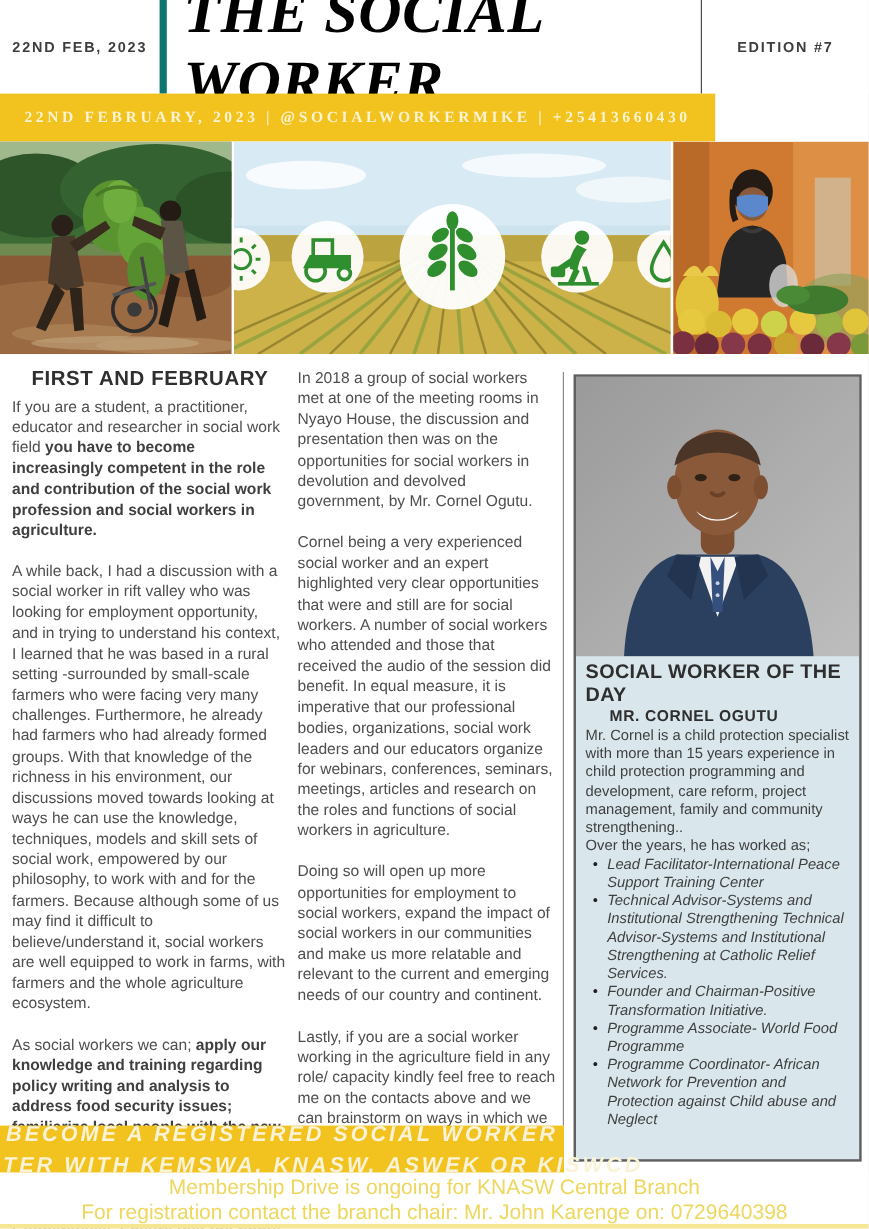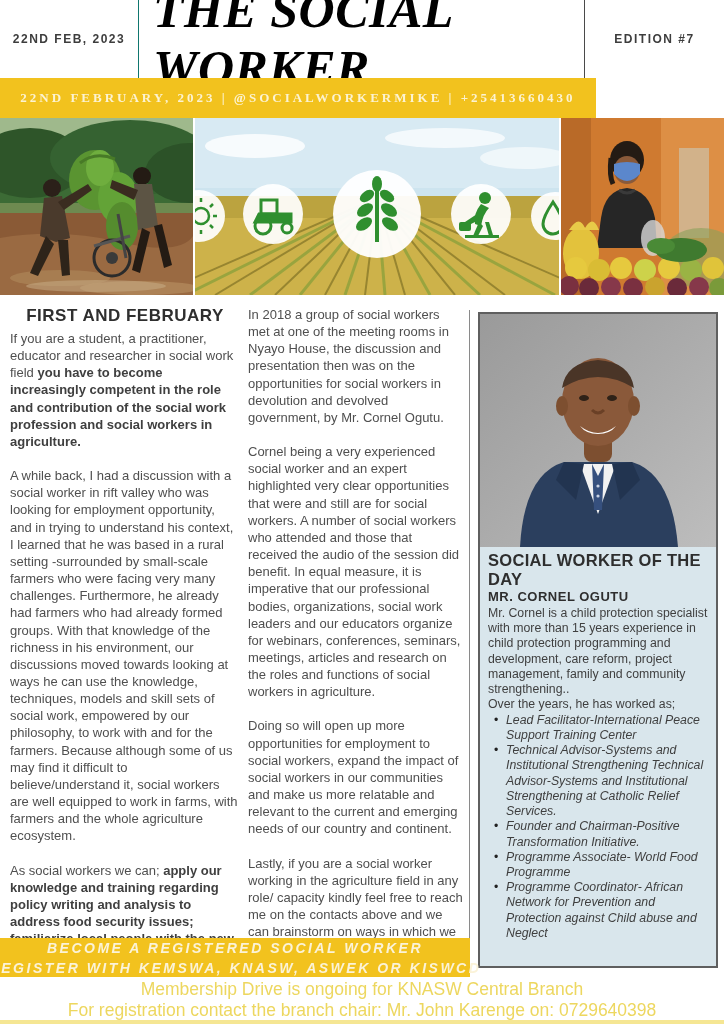--- a/index.html
+++ b/index.html
@@ -7,21 +7,21 @@
   .page {
     position:relative; width:724px; height:1024px; margin:0 auto;
     background:#ffffff; overflow:hidden;
     font-family:"Liberation Sans","DejaVu Sans",sans-serif;
     color:#4a4a4a;
   }
   
   .masthead { position:absolute; top:0; left:0; width:724px; height:78px;
     display:flex; align-items:stretch; background:#fff; }
   .mast-cell { display:flex; align-items:center; justify-content:center; }
-  .mast-left  { width:139px; border-right:1px solid #0f766e; }
+  .mast-left  { width:139px; border-right:6px solid #0f766e; }
   .mast-mid   { flex:1; }
   .mast-right { width:140px; border-left:1px solid #4a4a4a; }
   .mast-date, .mast-edition { font-size:12px; letter-spacing:1.5px; color:#3d3d3d; font-weight:600; }
   .mast-title { font-family:"Liberation Serif","DejaVu Serif",serif;
     font-style:italic; font-weight:bold; font-size:50px; color:#000; letter-spacing:0.5px;margin-left:14px; }
   
   .topbar { position:absolute; top:78px; left:0; width:596px; height:40px;
     background:#F2C21E; display:flex; align-items:center; justify-content:center;font-family:Liberation Serif, serif; }
   .topbar span { color:#FCF3D2; font-size:13px; letter-spacing:3px; font-weight:600; }
   
@@ -40,31 +40,31 @@
   .b { font-weight:bold; color:#3f3f3f; }
   .col-mid { position:absolute; top:306px; left:248px; width:215px; }
   .vline { position:absolute; top:310px; left:469px; width:1px; height:628px; background:#8a8a8a; }
   
   .sidebar { position:absolute; top:312px; left:478px; width:240px; height:656px;
     background:#D9E6EC; border:2px solid #5f5f5f; overflow:hidden; }
   .sidebar-photo { width:236px; height:233px; overflow:hidden; }
   .sidebar-photo svg { display:block; }
   .sidebar-body { padding:4px 8px 6px 8px; }
   .sidebar-body h3 { font-size:16.5px; color:#2e2e2e; font-weight:700; letter-spacing:0.3px; }
-  .sidebar-body h4 { font-size:13px; color:#2e2e2e; font-weight:700; letter-spacing:0.5px; margin-bottom:2px; }
+  .sidebar-body h4 { font-size:13px; color:#2e2e2e; font-weight:700; letter-spacing:0.5px; margin-bottom:2px;margin-left:20px; }
   .sidebar-bio, .sidebar-intro, .sidebar-outro { font-size:12.3px; 
     color:#3f3f3f; line-height:1.24; }
   .sidebar ul { list-style:none; margin:0 0 0 6px; }
   .sidebar li { font-size:12.3px; font-style:italic; color:#3f3f3f; line-height:1.24;
     padding-left:12px; position:relative; }
   .sidebar li::before { content:"•"; position:absolute; left:0; top:0; font-style:normal; color:#222; }
   
   .banner { position:absolute; top:938px; left:0; width:470px; height:40px;
     background:#F2C21E; display:flex; flex-direction:column; align-items:center; justify-content:center; }
-  .banner span { color:#FBF3D8; font-size:14px; font-style:italic; font-weight:700;
+  .banner span { color:#FBF3D8; font-size:18px; font-style:italic; font-weight:700;
     letter-spacing:2.5px; line-height:1.45; white-space:nowrap; }
   
   .footer { position:absolute; top:977px; left:0; width:724px; height:47px;
     background:#fff; text-align:center; padding-top:2px; }
   .footer div { color:#EDD75F; font-size:17.5px; line-height:1.22; font-weight:500; }
   .bottom-strip { position:absolute; bottom:0; left:0; width:724px; height:4px; background:#F5E693; }
 </style>
 </head>
 <body>
 

